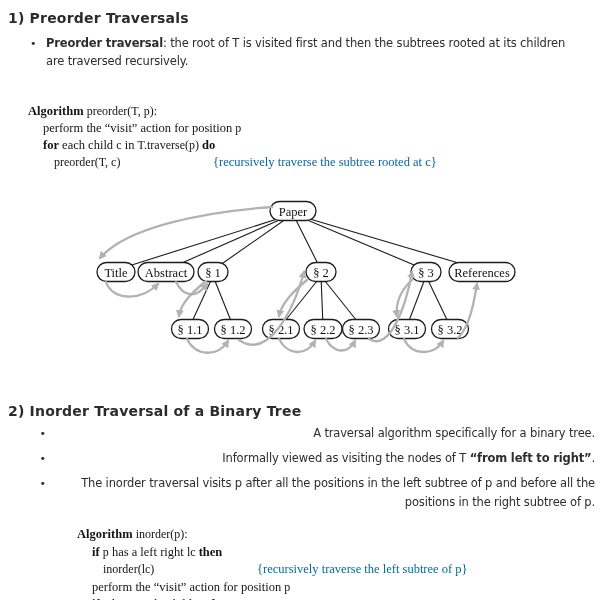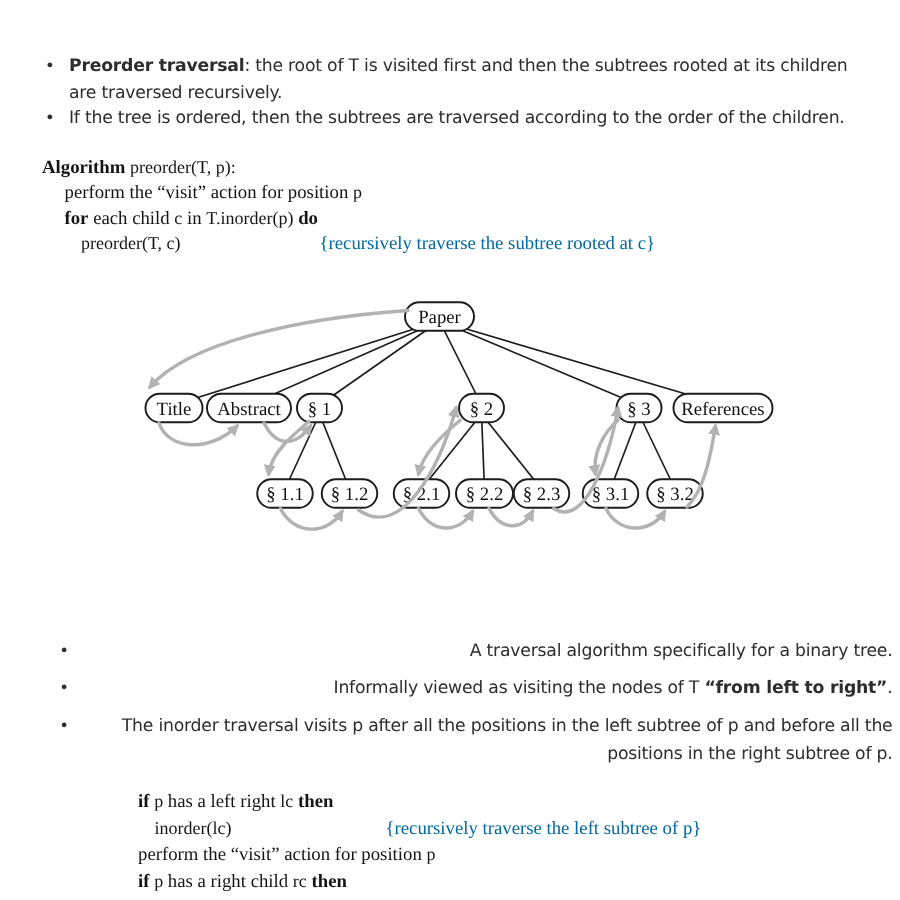--- a/index.html
+++ b/index.html
@@ -37,41 +37,36 @@
   .tree-edge{stroke:#1c1c1c;stroke-width:1.1;}
   .node-rect{fill:#ffffff;stroke:#1c1c1c;stroke-width:1.3;}
   .node-label{font-family:"Liberation Serif",serif;font-size:12.5px;fill:#111;text-anchor:middle;}
   .tarrow{fill:none;stroke:#b2b2b2;stroke-width:2.3;stroke-linecap:round;}
 </style>
 </head>
 <body>
 
 <div class="page">
 
+  <div class="abs heading s1h">1) Preorder Traversals</div>
 
   <div class="abs bullets s1b">
     <div class="bullet">
       <span class="dot"></span>
       <div class="btext">
         <div class="bline"><span class="b">Preorder traversal</span><span>: the root of T is visited first and then the subtrees rooted at its children</span></div>
         <div class="bline"><span>are traversed recursively.</span></div>
       </div>
     </div>
-    <div class="bullet">
-      <span class="dot"></span>
-      <div class="btext">
-        <div class="bline"><span>If the tree is ordered, then the subtrees are traversed according to the order of the children.</span></div>
-      </div>
-    </div>
   </div>
 
   <div class="abs algo algo1">
     <div class="line i0"><span class="b">Algorithm </span><span class="sans">preorder(T, p):</span></div>
     <div class="line i1"><span>perform the “visit” action for position </span><span class="sans">p</span></div>
-    <div class="line i1"><span class="b">for</span><span> each child </span><span class="sans">c</span><span> in </span><span class="sans">T.inorder(p)</span><span> </span><span class="b">do</span></div>
+    <div class="line i1"><span class="b">for</span><span> each child </span><span class="sans">c</span><span> in </span><span class="sans">T.traverse(p)</span><span> </span><span class="b">do</span></div>
     <div class="line i2"><span class="sans">preorder(T, c)</span><span class="cm">{recursively traverse the subtree rooted at c}</span></div>
   </div>
 
   <svg class="abs diagram" width="480" height="205" viewBox="0 0 480 205" xmlns="http://www.w3.org/2000/svg">
     <defs>
       <marker id="ah" markerUnits="userSpaceOnUse" markerWidth="10" markerHeight="9" refX="6" refY="4" orient="auto">
         <path d="M0,0 L8,4 L0,8 Z" fill="#b2b2b2"></path>
       </marker>
     </defs>
 
@@ -158,20 +153,21 @@
       <path class="tarrow" marker-end="url(#ah)" d="M 247 90 C 235 100, 222 112, 219 126"></path>
       <path class="tarrow" marker-end="url(#ah)" d="M 219 149 C 228 166, 246 166, 255 151"></path>
       <path class="tarrow" marker-end="url(#ah)" d="M 266 149 C 274 164, 288 164, 295 151"></path>
       <path class="tarrow" marker-end="url(#ah)" d="M 309 149 C 330 162, 346 116, 352 82"></path>
       <path class="tarrow" marker-end="url(#ah)" d="M 352 90 C 342 99, 335 112, 337 126"></path>
       <path class="tarrow" marker-end="url(#ah)" d="M 344 149 C 352 166, 374 166, 383 151"></path>
       <path class="tarrow" marker-end="url(#ah)" d="M 398 148 C 410 136, 414 112, 417 94"></path>
     </g>
   </svg>
 
+  <div class="abs heading s2h">2) Inorder Traversal of a Binary Tree</div>
 
   <div class="abs bullets s2b">
     <div class="bullet">
       <span class="dot"></span>
       <div class="btext">
         <div class="bline"><span>A traversal algorithm specifically for a binary tree.</span></div>
       </div>
     </div>
     <div class="bullet">
       <span class="dot"></span>
@@ -182,19 +178,20 @@
     <div class="bullet">
       <span class="dot"></span>
       <div class="btext">
         <div class="bline"><span>The inorder traversal visits p after all the positions in the left subtree of p and before all the</span></div>
         <div class="bline"><span>positions in the right subtree of p.</span></div>
       </div>
     </div>
   </div>
 
   <div class="abs algo algo2">
+    <div class="line i0"><span class="b">Algorithm </span><span class="sans">inorder(p):</span></div>
     <div class="line i1"><span class="b">if </span><span class="sans">p</span><span> has a left right </span><span class="sans">lc</span><span class="b"> then</span></div>
     <div class="line i2"><span class="sans">inorder(lc)</span><span class="cm">{recursively traverse the left subtree of p}</span></div>
     <div class="line i1"><span>perform the “visit” action for position </span><span class="sans">p</span></div>
     <div class="line i1"><span class="b">if </span><span class="sans">p</span><span> has a right child </span><span class="sans">rc</span><span class="b"> then</span></div>
   </div>
 
 </div>
 
 </body></html>

